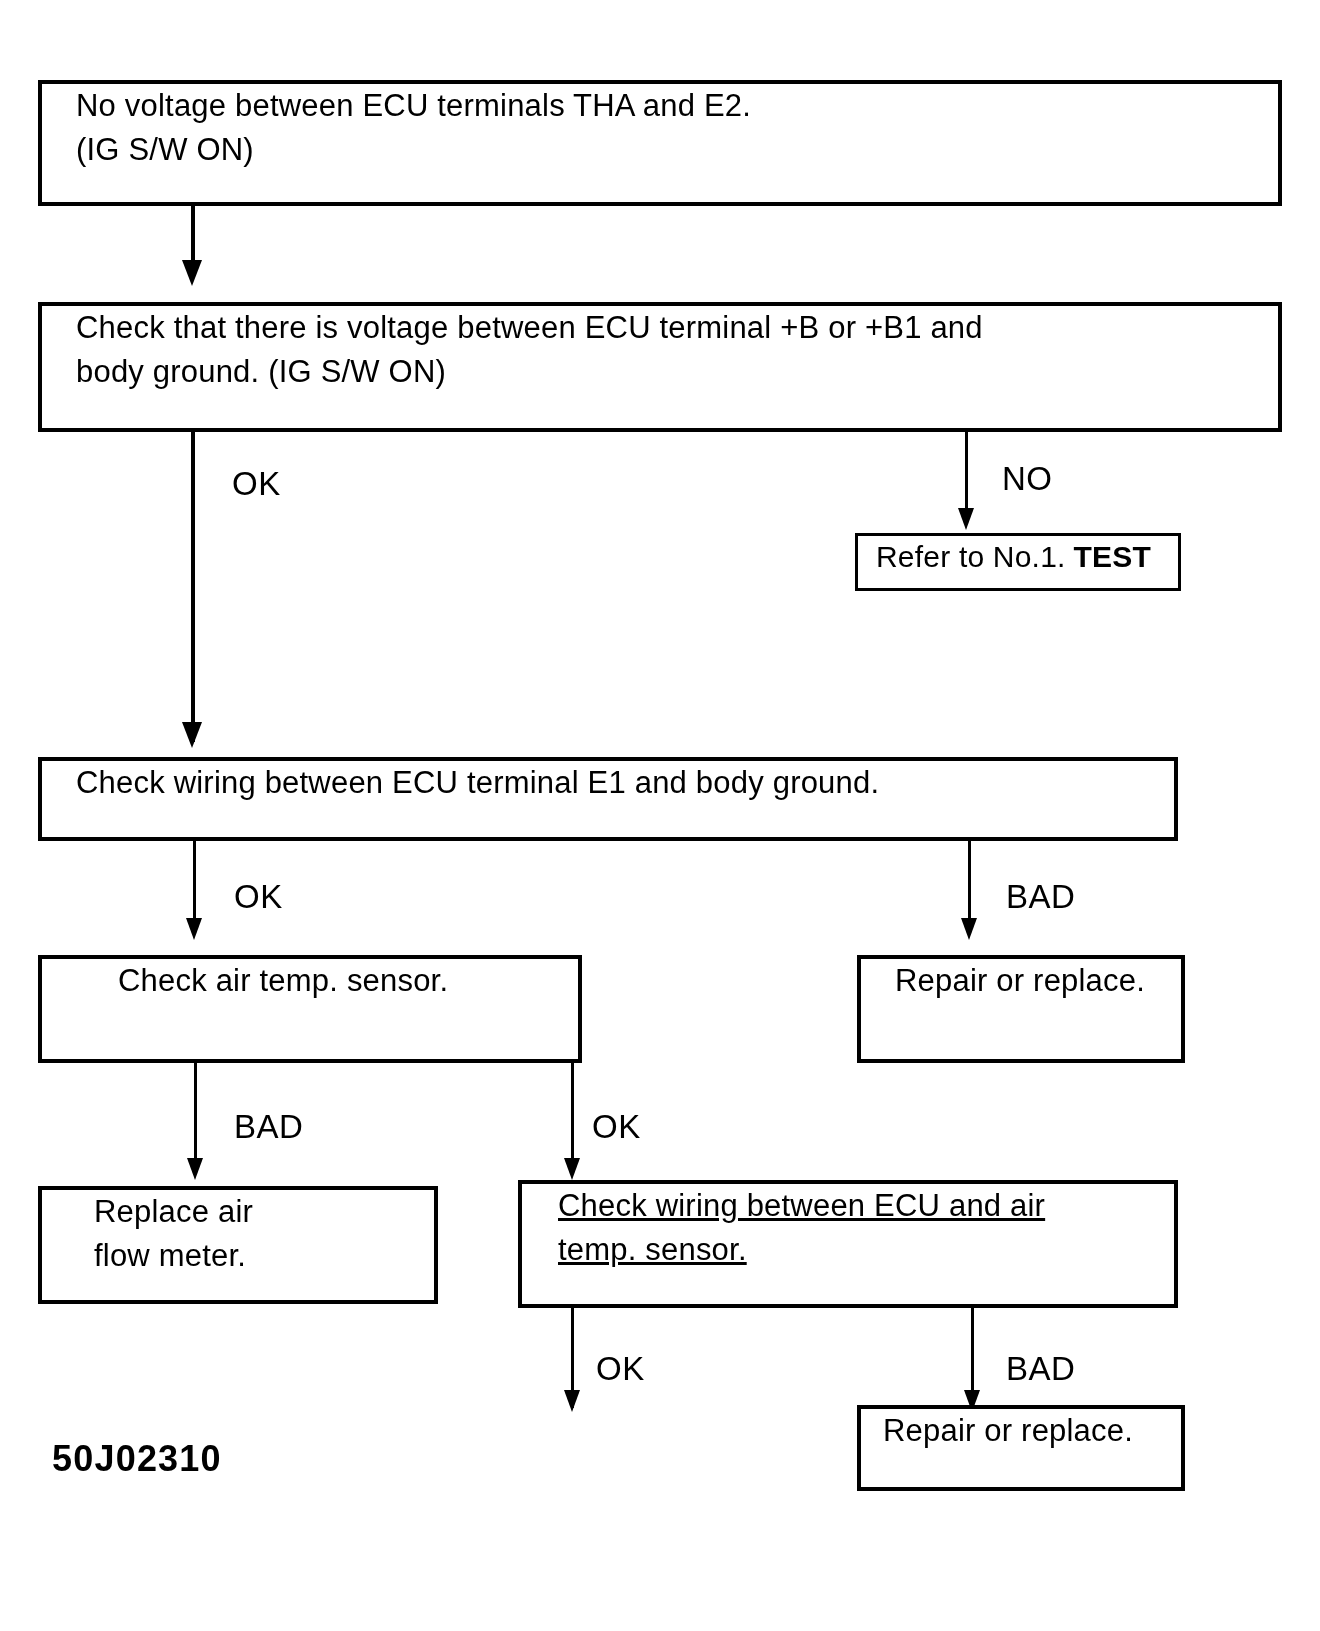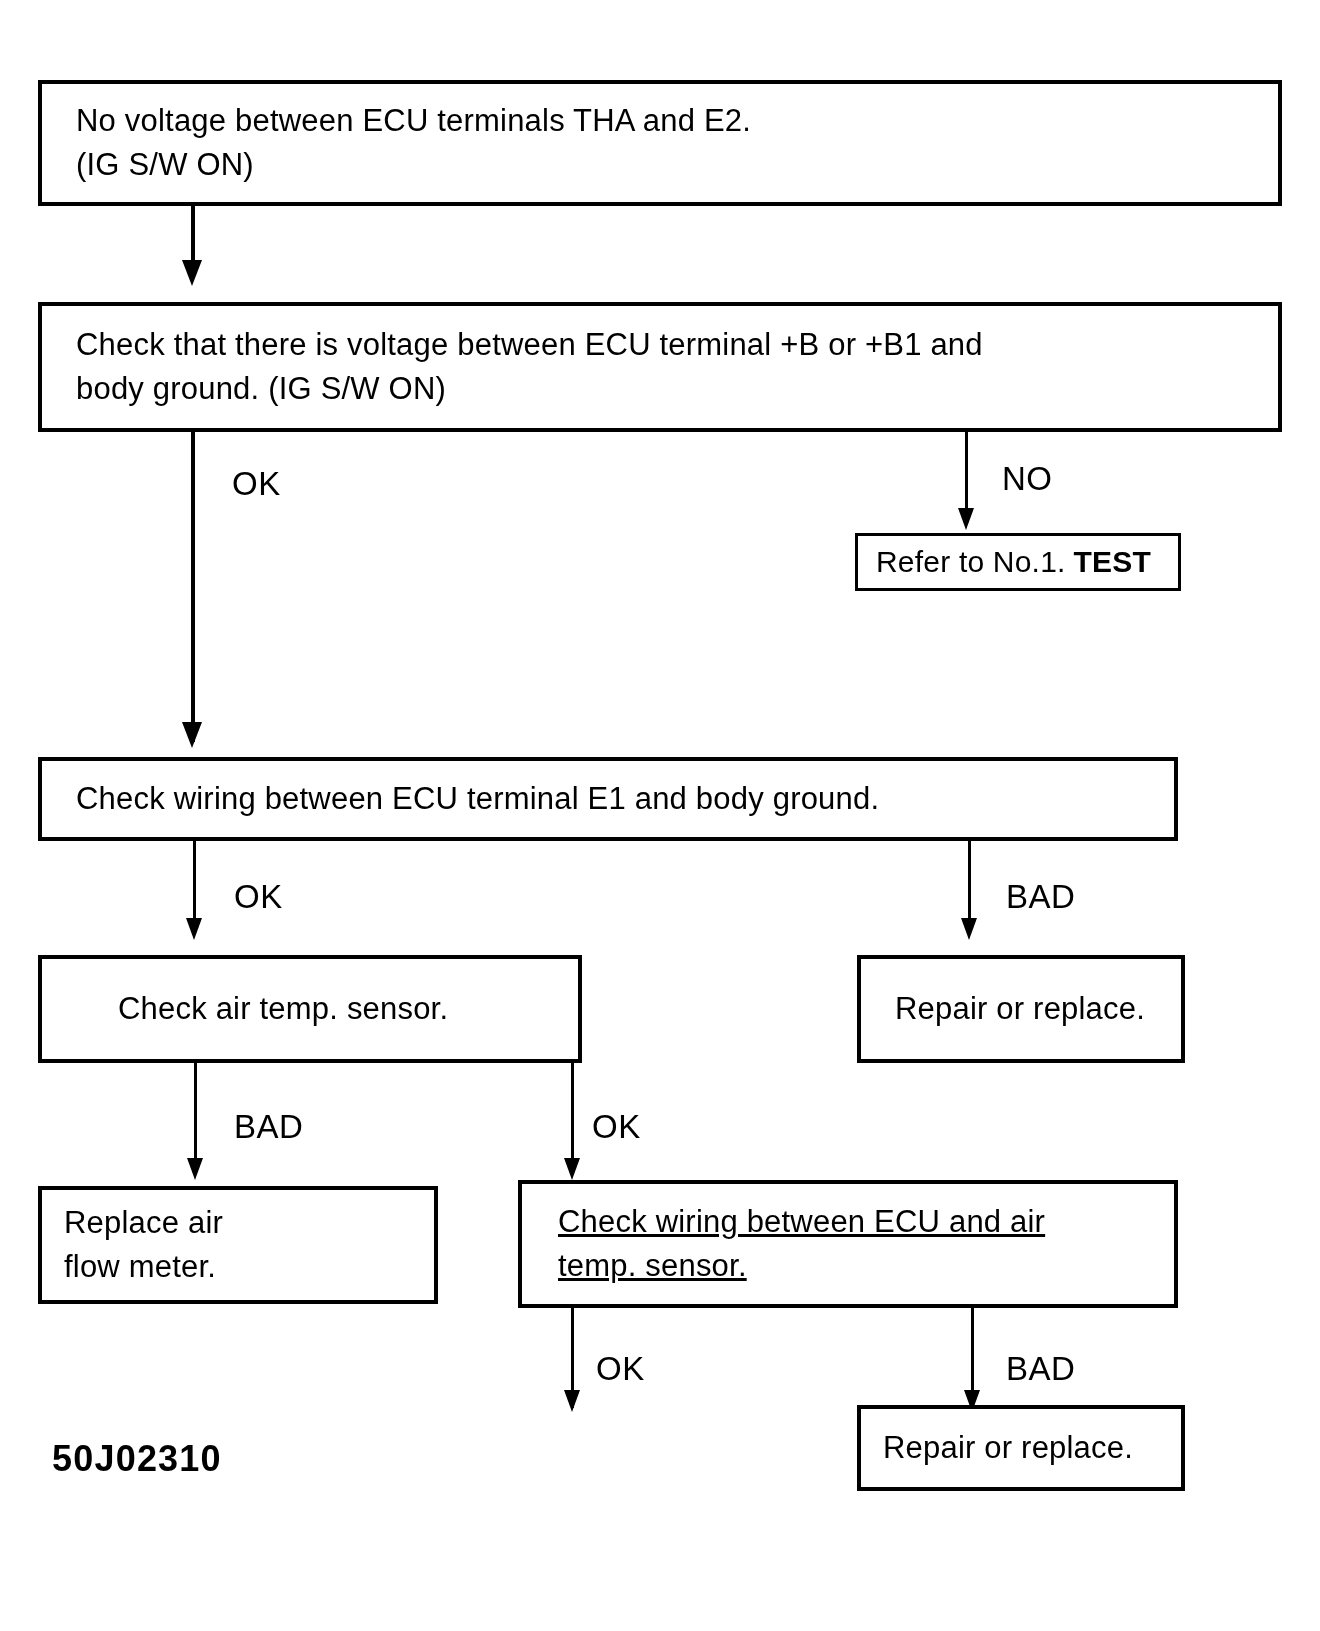--- a/index.html
+++ b/index.html
@@ -16,21 +16,20 @@
     font-family: "Liberation Sans", sans-serif;
     color: #000000;
     overflow: hidden;
   }
   .box {
     position: absolute;
     box-sizing: border-box;
     border: 4px solid #000000;
     background: #ffffff;
     display: flex;
-    align-items: center;
   }
   .box .txt {
     padding: 0 0 0 34px;
     font-size: 31px;
     line-height: 1.42;
     letter-spacing: 0.2px;
     white-space: pre-line;
     font-weight: 400;
   }
   .box.thin {
@@ -136,21 +135,21 @@
 
   <div class="vline slim" style="left:194px; top:1063px; height:110px;"></div>
   <div class="arrow sm" style="left:187px; top:1158px;"></div>
   <div class="edge-label" style="left:234px; top:1110px;">BAD</div>
 
   <div class="vline slim" style="left:571px; top:1063px; height:110px;"></div>
   <div class="arrow sm" style="left:564px; top:1158px;"></div>
   <div class="edge-label" style="left:592px; top:1110px;">OK</div>
 
   <div class="box" style="left:38px; top:1186px; width:400px; height:118px;">
-    <div class="txt" style="padding-left:22px;">Replace air
+    <div class="txt" style="padding-left:52px;">Replace air
 flow meter.</div>
   </div>
 
   <div class="box" style="left:518px; top:1180px; width:660px; height:128px;">
     <div class="txt" style="padding-left:36px;text-decoration:underline;">Check wiring between ECU and air
 temp. sensor.</div>
   </div>
 
   <div class="vline slim" style="left:571px; top:1308px; height:100px;"></div>
   <div class="arrow sm" style="left:564px; top:1390px;"></div>

